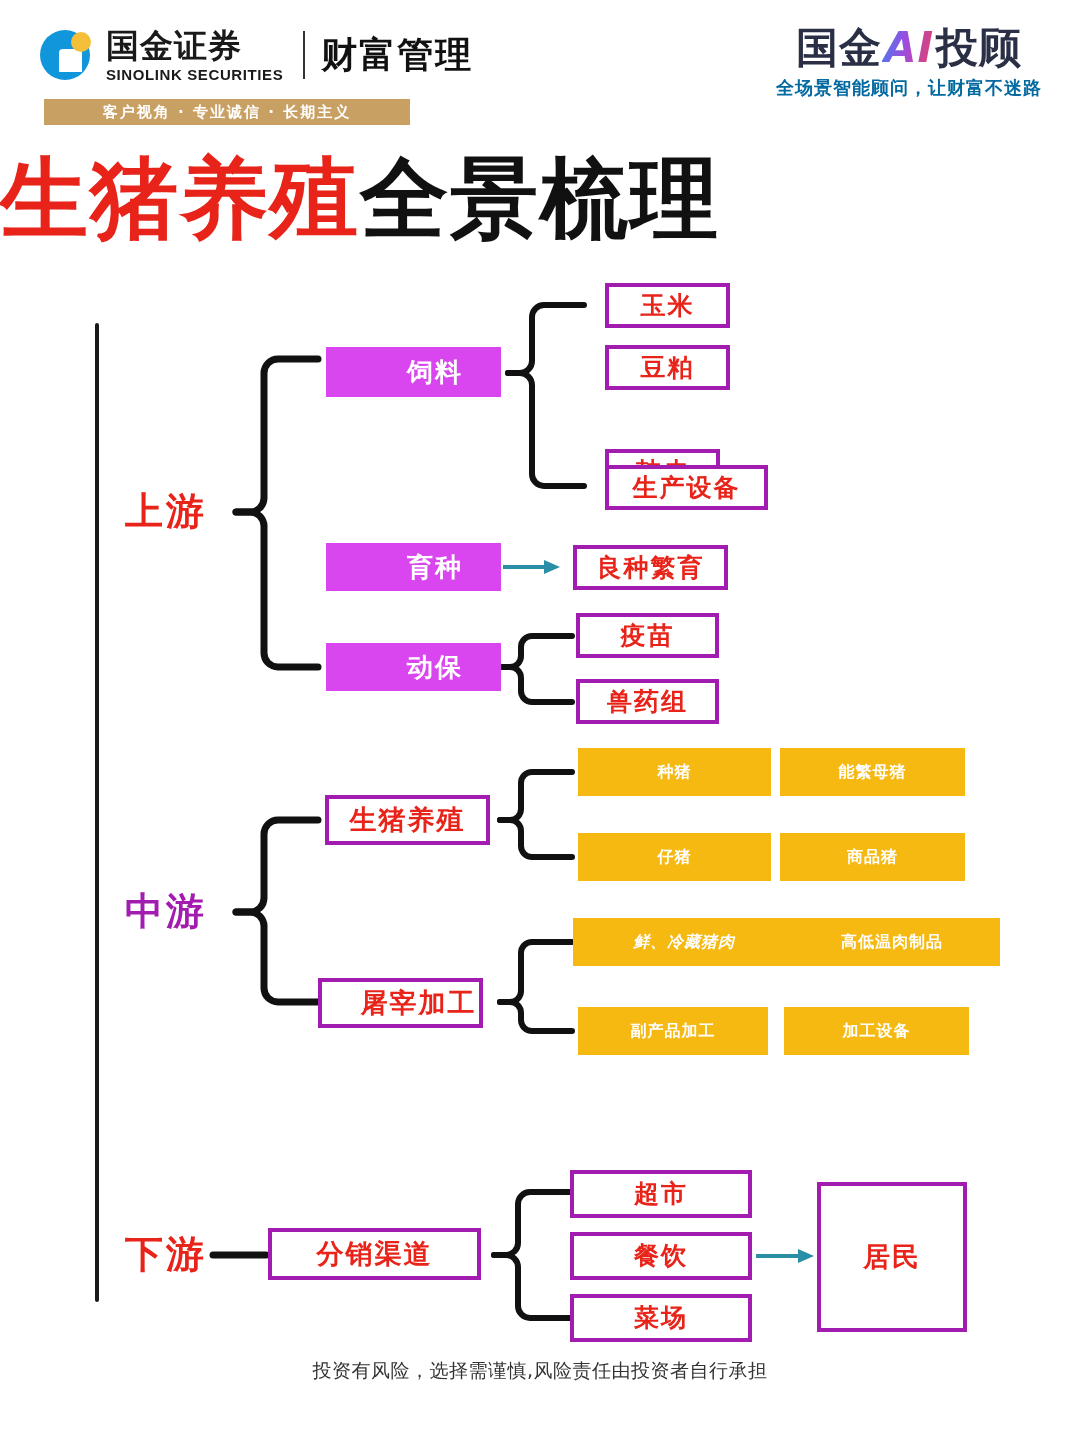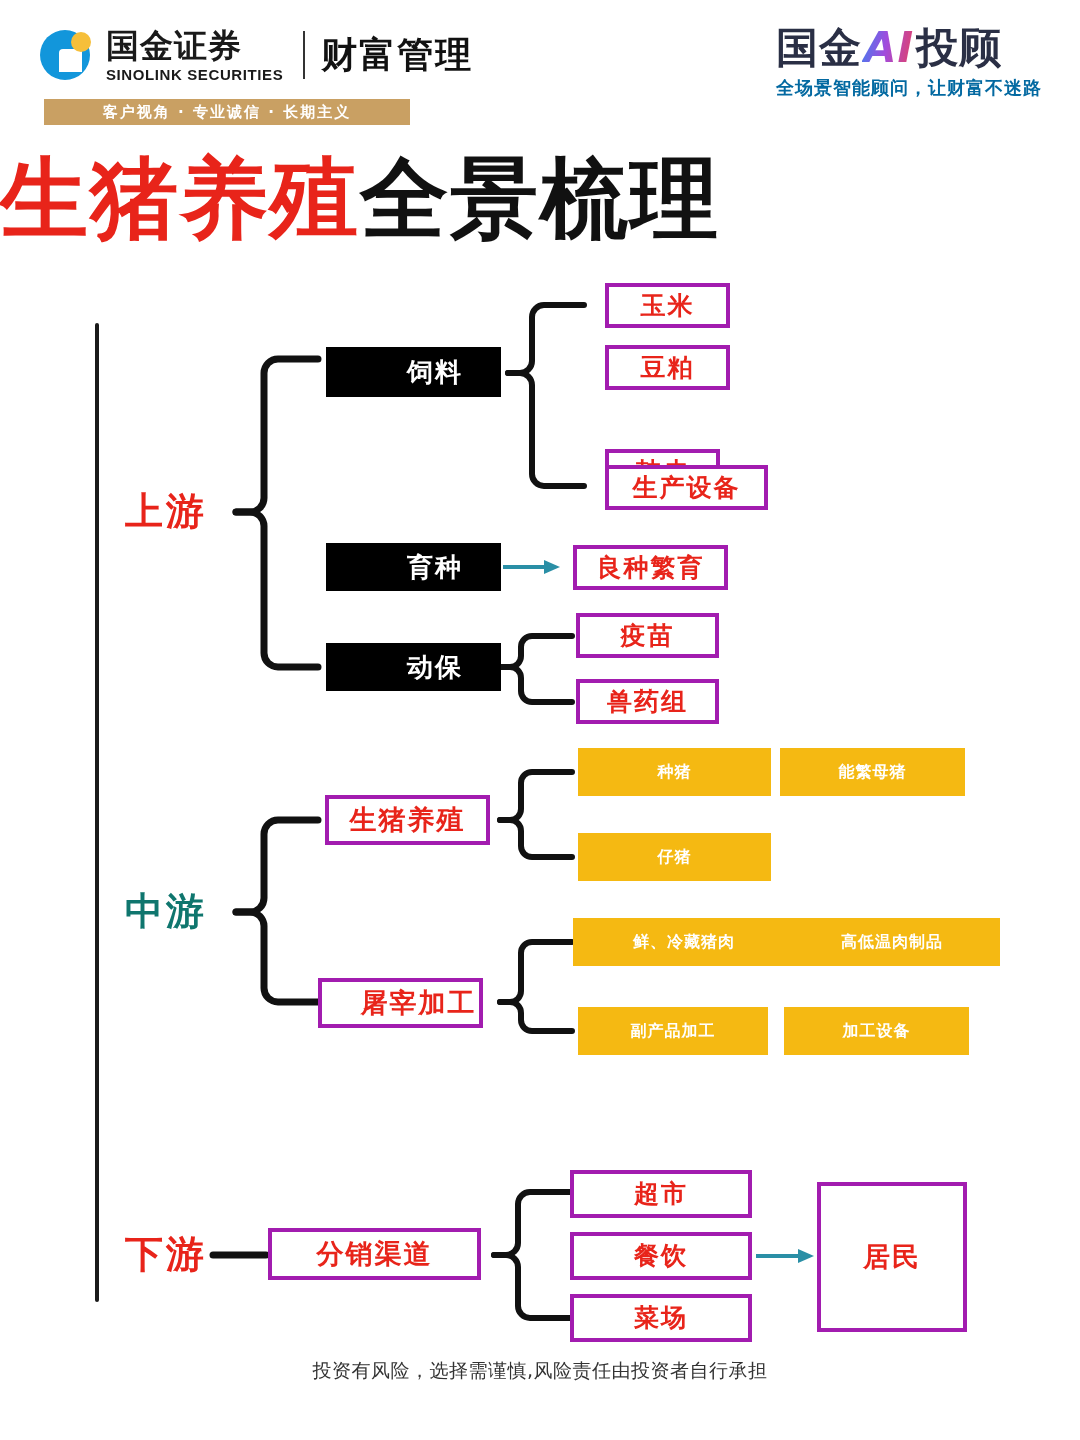--- a/index.html
+++ b/index.html
@@ -95,21 +95,21 @@
   .tagline-bar span {
     color: #ffffff;
     font-size: 15px;
     font-weight: 700;
     letter-spacing: 2px;
   }
 
   .ai-block {
     position: absolute;
     right: 38px; top: 26px;
-    text-align: left;
+    text-align: center;
     margin-left: 36px;
   }
   .ai-title {
     font-size: 42px;
     font-weight: 800;
     color: #2a2f45;
     letter-spacing: 1px;
     line-height: 1.05;
     white-space: nowrap;
   }
@@ -164,21 +164,21 @@
     box-sizing: border-box;
     display: flex;
     align-items: center;
     justify-content: center;
     text-align: center;
     font-weight: 700;
     line-height: 1.1;
   }
   
   .n-red-solid {
-    background: #000000;
+    background: #d946ef;
     color: #ffffff;
     font-size: 26px;
     letter-spacing: 2px;
     padding-left: 43px;
   }
   
   .n-red-outline {
     background: #ffffff;
     border: 4px solid #a21caf;
     color: #e8241a;
@@ -198,21 +198,21 @@
 
   .stage-label {
     position: absolute;
     font-size: 38px;
     font-weight: 700;
     letter-spacing: 3px;
     line-height: 1;
     white-space: nowrap;
   }
   .stage-up { color: #e8241a; }
-  .stage-mid { color: #0f766e; }
+  .stage-mid { color: #a21caf; }
   .stage-down { color: #e8241a; }
 
   
   .footer-note {
     position: absolute;
     left: 0; top: 1358px;
     width: 1080px;
     text-align: center;
     font-size: 19px;
     color: #333333;
@@ -302,24 +302,25 @@
 
   <div class="node n-red-solid" style="left:326px; top:643px; width:175px; height:48px;">动保</div>
   <div class="node n-red-outline" style="left:576px; top:613px; width:143px; height:45px;">疫苗</div>
   <div class="node n-red-outline" style="left:576px; top:679px; width:143px; height:45px;">兽药组</div>
 
   <div class="node n-red-outline big" style="left:325px; top:795px; width:165px; height:50px;">生猪养殖</div>
 
   <div class="node n-amber" style="left:578px; top:748px; width:193px; height:48px;">种猪</div>
   <div class="node n-amber" style="left:780px; top:748px; width:185px; height:48px;">能繁母猪</div>
   <div class="node n-amber" style="left:578px; top:833px; width:193px; height:48px;">仔猪</div>
+  <div class="node n-amber" style="left:780px; top:833px; width:185px; height:48px;">商品猪</div>
 
   <div class="node n-red-outline big" style="left:318px; top:978px; width:165px; height:50px;padding-left:36px;">屠宰加工</div>
 
-  <div class="node n-amber" style="left:573px; top:918px; width:222px; height:48px;">鲜、冷藏猪肉</div>
+  <div class="node n-amber" style="left:573px; top:918px; width:222px; height:48px;font-style:italic;">鲜、冷藏猪肉</div>
   <div class="node n-amber" style="left:784px; top:918px; width:216px; height:48px;">高低温肉制品</div>
   <div class="node n-amber" style="left:578px; top:1007px; width:190px; height:48px;">副产品加工</div>
   <div class="node n-amber" style="left:784px; top:1007px; width:185px; height:48px;">加工设备</div>
 
   <div class="node n-red-outline big" style="left:268px; top:1228px; width:213px; height:52px;">分销渠道</div>
 
   <div class="node n-red-outline" style="left:570px; top:1170px; width:182px; height:48px;">超市</div>
   <div class="node n-red-outline" style="left:570px; top:1232px; width:182px; height:48px;">餐饮</div>
   <div class="node n-red-outline" style="left:570px; top:1294px; width:182px; height:48px;">菜场</div>
 

